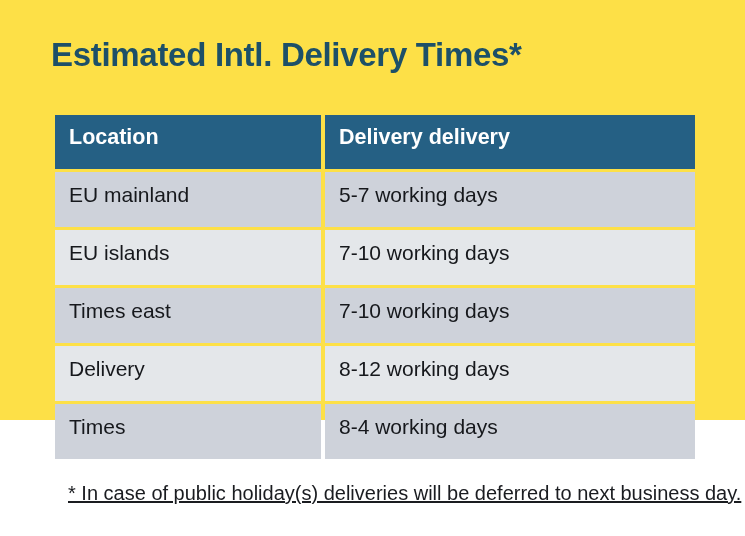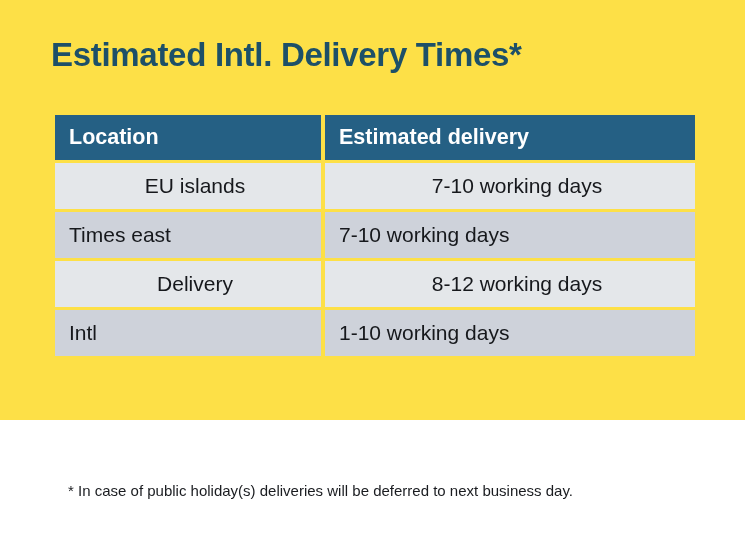--- a/index.html
+++ b/index.html
@@ -33,84 +33,89 @@
     position: absolute;
     left: 51px;
     top: 112px;
     width: 640px;
     border-collapse: separate;
     border-spacing: 4px 3px;
     table-layout: fixed;
   }
   .delivery-table th,
   .delivery-table td {
-    padding: 0 0 0 14px;
+    padding: 0 0 9px 14px;
     height: 46px;
     vertical-align: middle;
     text-align: left;
     font-size: 21px;
     font-weight: 400;
     color: #16181c;
     white-space: nowrap;
     overflow: hidden;
   }
   .delivery-table thead th {
     background: #256084;
     color: #ffffff;
     font-weight: 700;
     font-size: 21.5px;
     height: 45px;
   }
   .col-location { width: 266px; }
   .col-delivery { width: 370px; }
   .delivery-table tbody tr.row-odd td { background: #ced2da; }
-  .delivery-table tbody tr.row-even td { background: #e4e7ea; text-align: center; }
+  .delivery-table tbody tr.row-even td { background: #e4e7ea; }
   .footnote {
     position: absolute;
     left: 68px;
     top: 482px;
-    font-size: 15px;
+    font-size: 20px;
     font-weight: 400;
     color: #1a1c20;
     white-space: nowrap;
+    text-decoration: underline;
   }
 </style>
 </head>
 <body>
 
 <div class="page">
 
   <div class="page-title">Estimated Intl. Delivery Times*</div>
 
   <table class="delivery-table">
     <colgroup>
       <col class="col-location">
       <col class="col-delivery">
     </colgroup>
     <thead>
       <tr>
         <th>Location</th>
-        <th>Estimated delivery</th>
+        <th>Delivery delivery</th>
       </tr>
     </thead>
     <tbody>
+      <tr class="row-odd">
+        <td>EU mainland</td>
+        <td>5-7 working days</td>
+      </tr>
       <tr class="row-even">
         <td>EU islands</td>
         <td>7-10 working days</td>
       </tr>
       <tr class="row-odd">
         <td>Times east</td>
         <td>7-10 working days</td>
       </tr>
       <tr class="row-even">
         <td>Delivery</td>
         <td>8-12 working days</td>
       </tr>
       <tr class="row-odd">
-        <td>Intl</td>
-        <td>1-10 working days</td>
+        <td>Times</td>
+        <td>8-4 working days</td>
       </tr>
     </tbody>
   </table>
 
   <div class="footnote">* In case of public holiday(s) deliveries will be deferred to next business day.</div>
 
 </div>
 
 </body></html>

